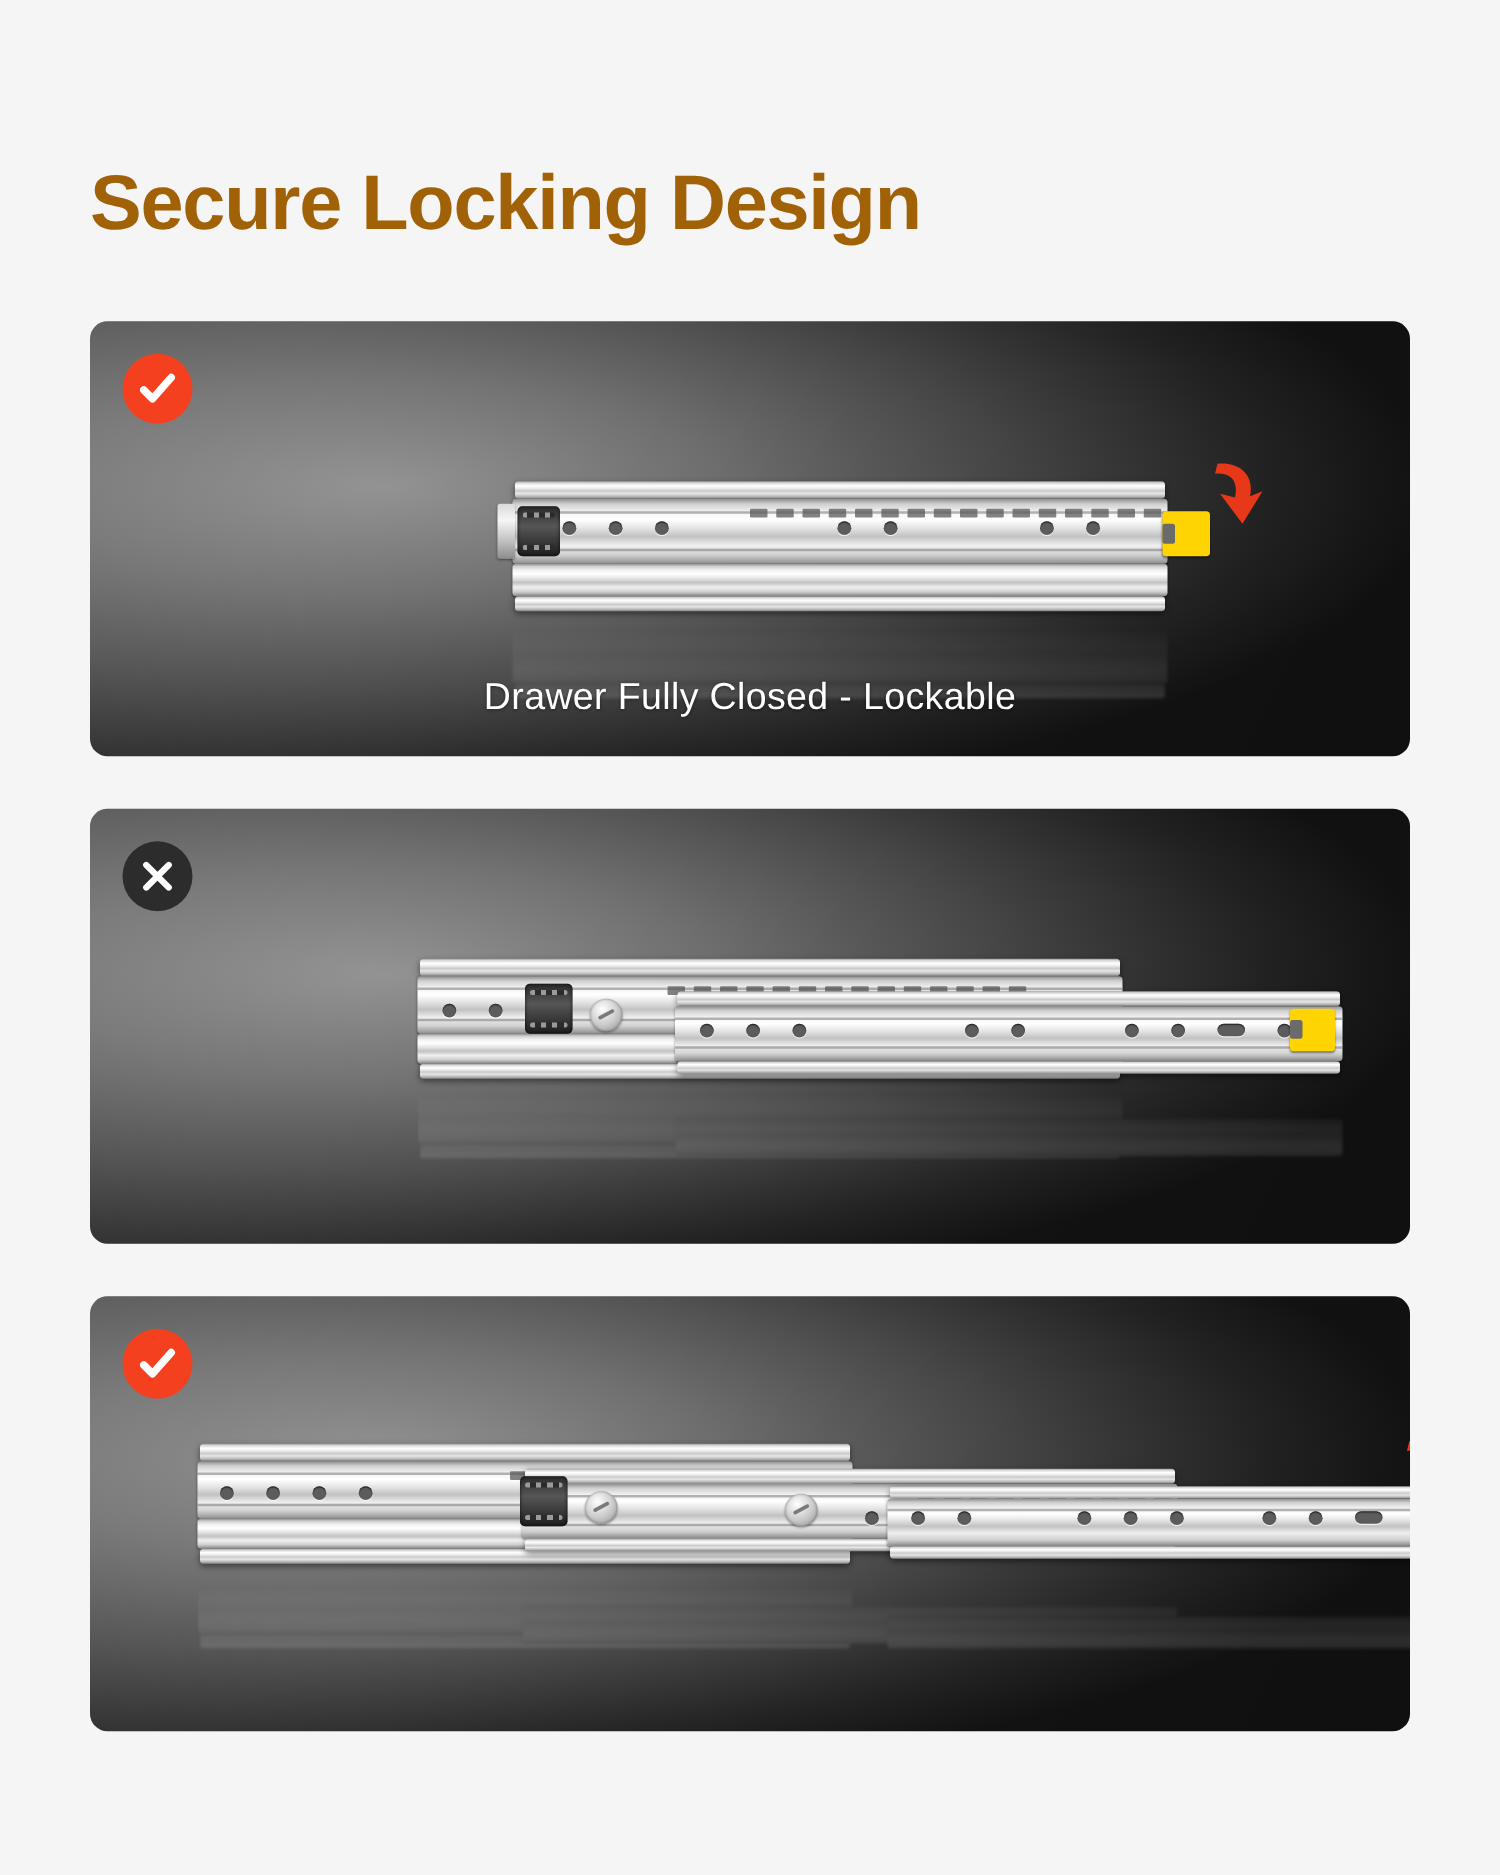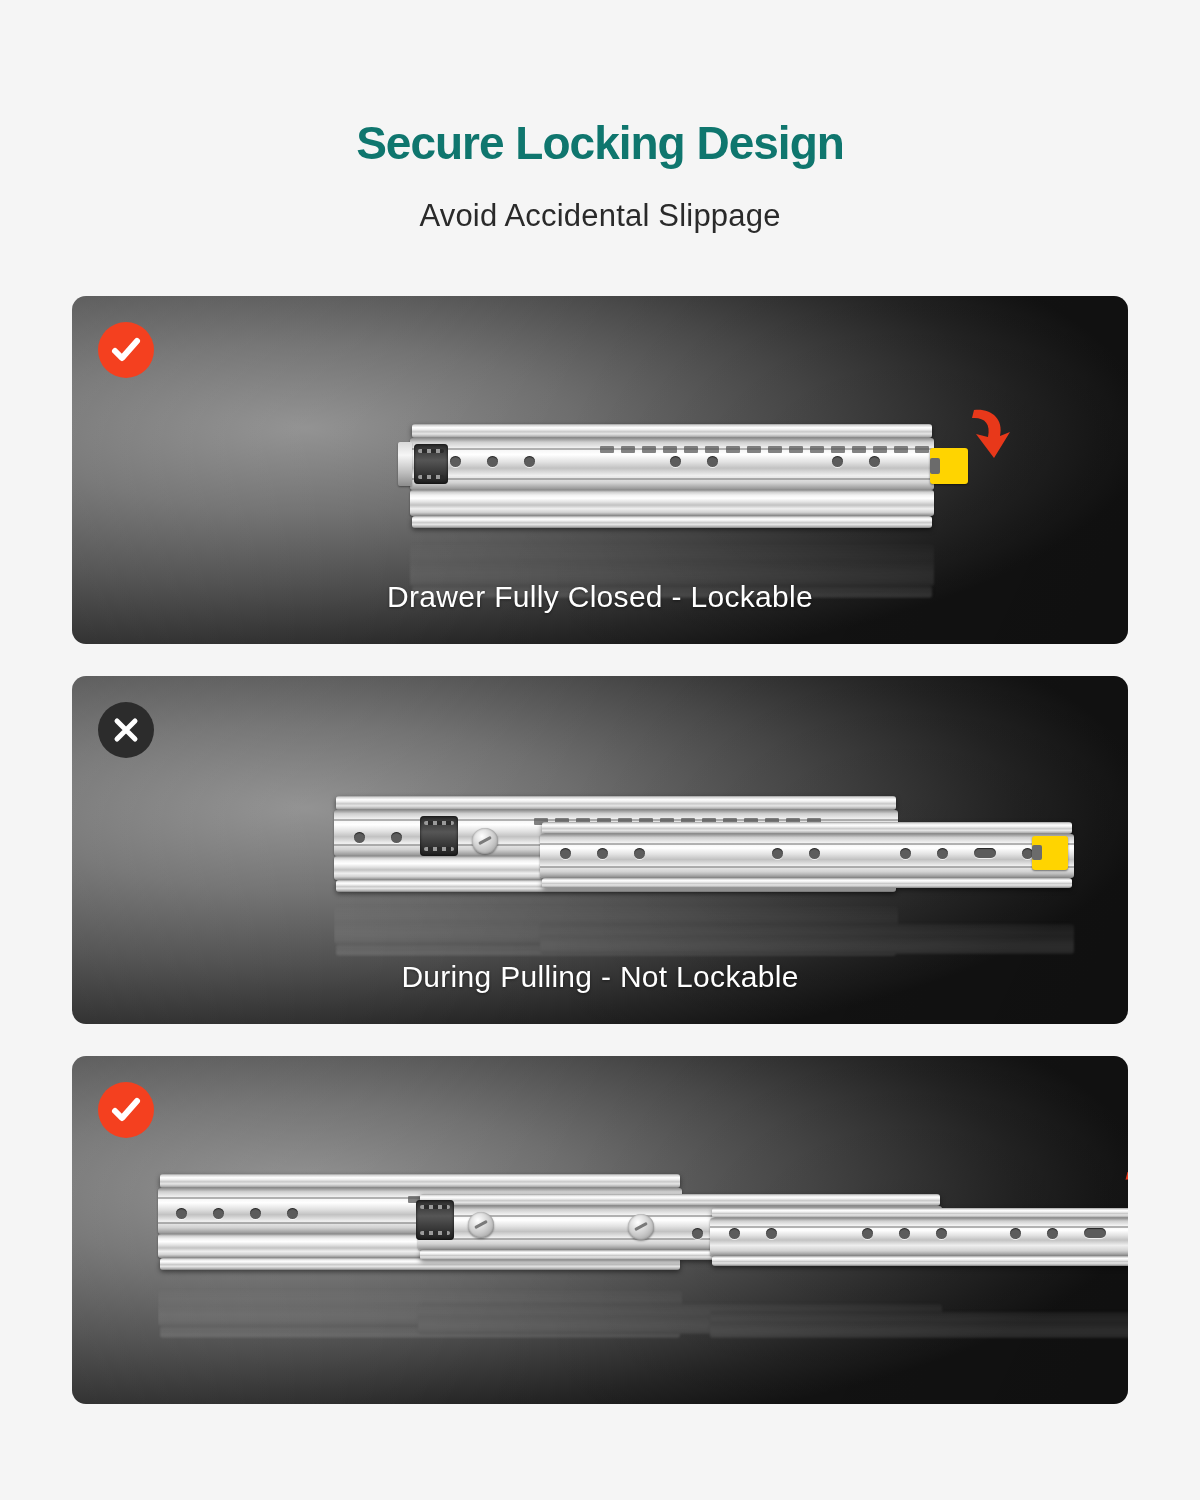--- a/index.html
+++ b/index.html
@@ -16,43 +16,43 @@
   }
   .page {
     width: 1200px;
     height: 1500px;
     background: #f5f5f5;
     box-sizing: border-box;
     padding: 0 72px;
     position: relative;
   }
   .headline {
-    text-align: center;
-    font-size: 46px;
+    text-align: left;
+    font-size: 62px;
     font-weight: 700;
-    color: #0f766e;
+    color: #a16207;
     letter-spacing: -1px;
     padding-top: 88px;
     line-height: 1.05;
     font-family: "Liberation Sans", sans-serif;
   }
   .subhead {
     text-align: center;
     font-size: 31px;
     color: #2a2a2a;
     font-weight: 400;
     margin-top: 24px;
     letter-spacing: 0.2px;
   }
 
   .cards {
     margin-top: 62px;
     display: flex;
     flex-direction: column;
-    gap: 32px;
+    gap: 42px;
   }
 
   .card {
     position: relative;
     height: 348px;
     border-radius: 14px;
     overflow: hidden;
     background:
       radial-gradient(ellipse 80% 75% at 22% 38%, #8e8e8e 0%, #6e6e6e 32%, #4a4a4a 60%, #262626 85%, #141414 100%);
   }
@@ -224,21 +224,20 @@
     border-radius: 2px;
     box-shadow: 0 1px 2px rgba(0,0,0,0.4);
   }
 </style>
 </head>
 <body>
 
 <div class="page">
 
   <h1 class="headline">Secure Locking Design</h1>
-  <div class="subhead">Avoid Accidental Slippage</div>
 
   <div class="cards">
 
     <div class="card">
 
       <div class="badge ok">
         <svg width="34" height="34" viewBox="0 0 34 34">
           <path d="M6 18 L13 25 L28 8" stroke="#ffffff" stroke-width="6" fill="none" stroke-linecap="round" stroke-linejoin="round"></path>
         </svg>
       </div>
@@ -369,21 +368,20 @@
 
         <div class="lever" style="left:960px; top:160px; width:36px; height:34px;"></div>
 
         <div class="reflection" style="left:262px; top:218px; width:750px; height:66px;">
           <div class="rail metal-outer" style="left:2px; top:4px; width:560px; height:12px;"></div>
           <div class="rail metal" style="left:0px; top:16px; width:564px; height:38px;"></div>
           <div class="rail metal" style="left:206px; top:6px; width:534px; height:30px;"></div>
         </div>
       </div>
 
-      <div class="caption">During Pulling - Not Lockable</div>
     </div>
 
     <div class="card">
 
       <div class="badge ok">
         <svg width="34" height="34" viewBox="0 0 34 34">
           <path d="M6 18 L13 25 L28 8" stroke="#ffffff" stroke-width="6" fill="none" stroke-linecap="round" stroke-linejoin="round"></path>
         </svg>
       </div>
 

